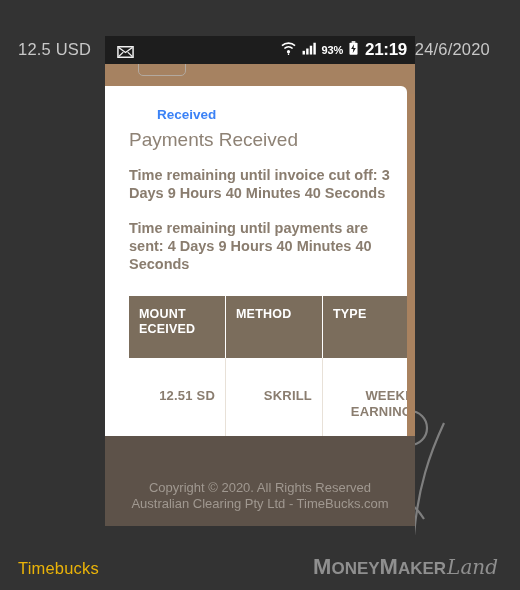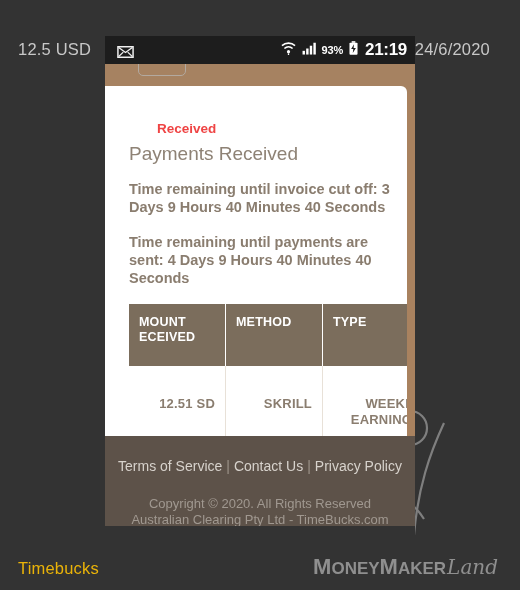--- a/index.html
+++ b/index.html
@@ -171,23 +171,23 @@
   .card-inner {
     position: absolute;
     left: 24px;
     top: 0;
     width: 300px;
   }
 
   .tab-label {
     font-size: 13.5px;
     font-weight: bold;
-    color: #ef4444;
+    color: #3b82f6;
     margin-left: 28px;
-    padding-top: 36px;
+    padding-top: 22px;
     line-height: 1;
   }
   .section-title {
     font-size: 19px;
     color: #8e8275;
     margin-top: 7px;
     font-weight: normal;
     line-height: 1.15;
   }
 
@@ -196,21 +196,21 @@
     font-weight: bold;
     color: #8a7d6f;
     line-height: 1.24;
     width: 268px;
   }
   .notice.first { margin-top: 17px; }
   .notice.second { margin-top: 17px; }
 
   
   .pay-table {
-    margin-top: 16px;
+    margin-top: 22px;
     width: 290px;
     border-collapse: collapse;
     table-layout: fixed;
   }
   .pay-table thead th {
     background: #7b6d5c;
     color: #ffffff;
     font-size: 12.5px;
     font-weight: bold;
     text-align: left;
@@ -384,23 +384,20 @@
         <div class="totals">
           <div class="total-row">OTAL PAID BONUSES: $1.77 USD</div>
           <div class="total-row">OTAL PAID COMMISSION: $0.31 USD</div>
 
         </div>
 
       </div>
     </div>
 
     <div class="footer">
-      <div class="footer-links">
-        <a href="#">Terms of Service</a><span class="footer-sep">|</span><a href="#">Contact Us</a><span class="footer-sep">|</span><a href="#">Privacy Policy</a>
-      </div>
       <div class="footer-copy">
         <div>Copyright © 2020. All Rights Reserved</div>
         <div>Australian Clearing Pty Ltd - TimeBucks.com</div>
       </div>
     </div>
 
     <div class="footer-bottom-strip"></div>
 
   </div>
 </div>

